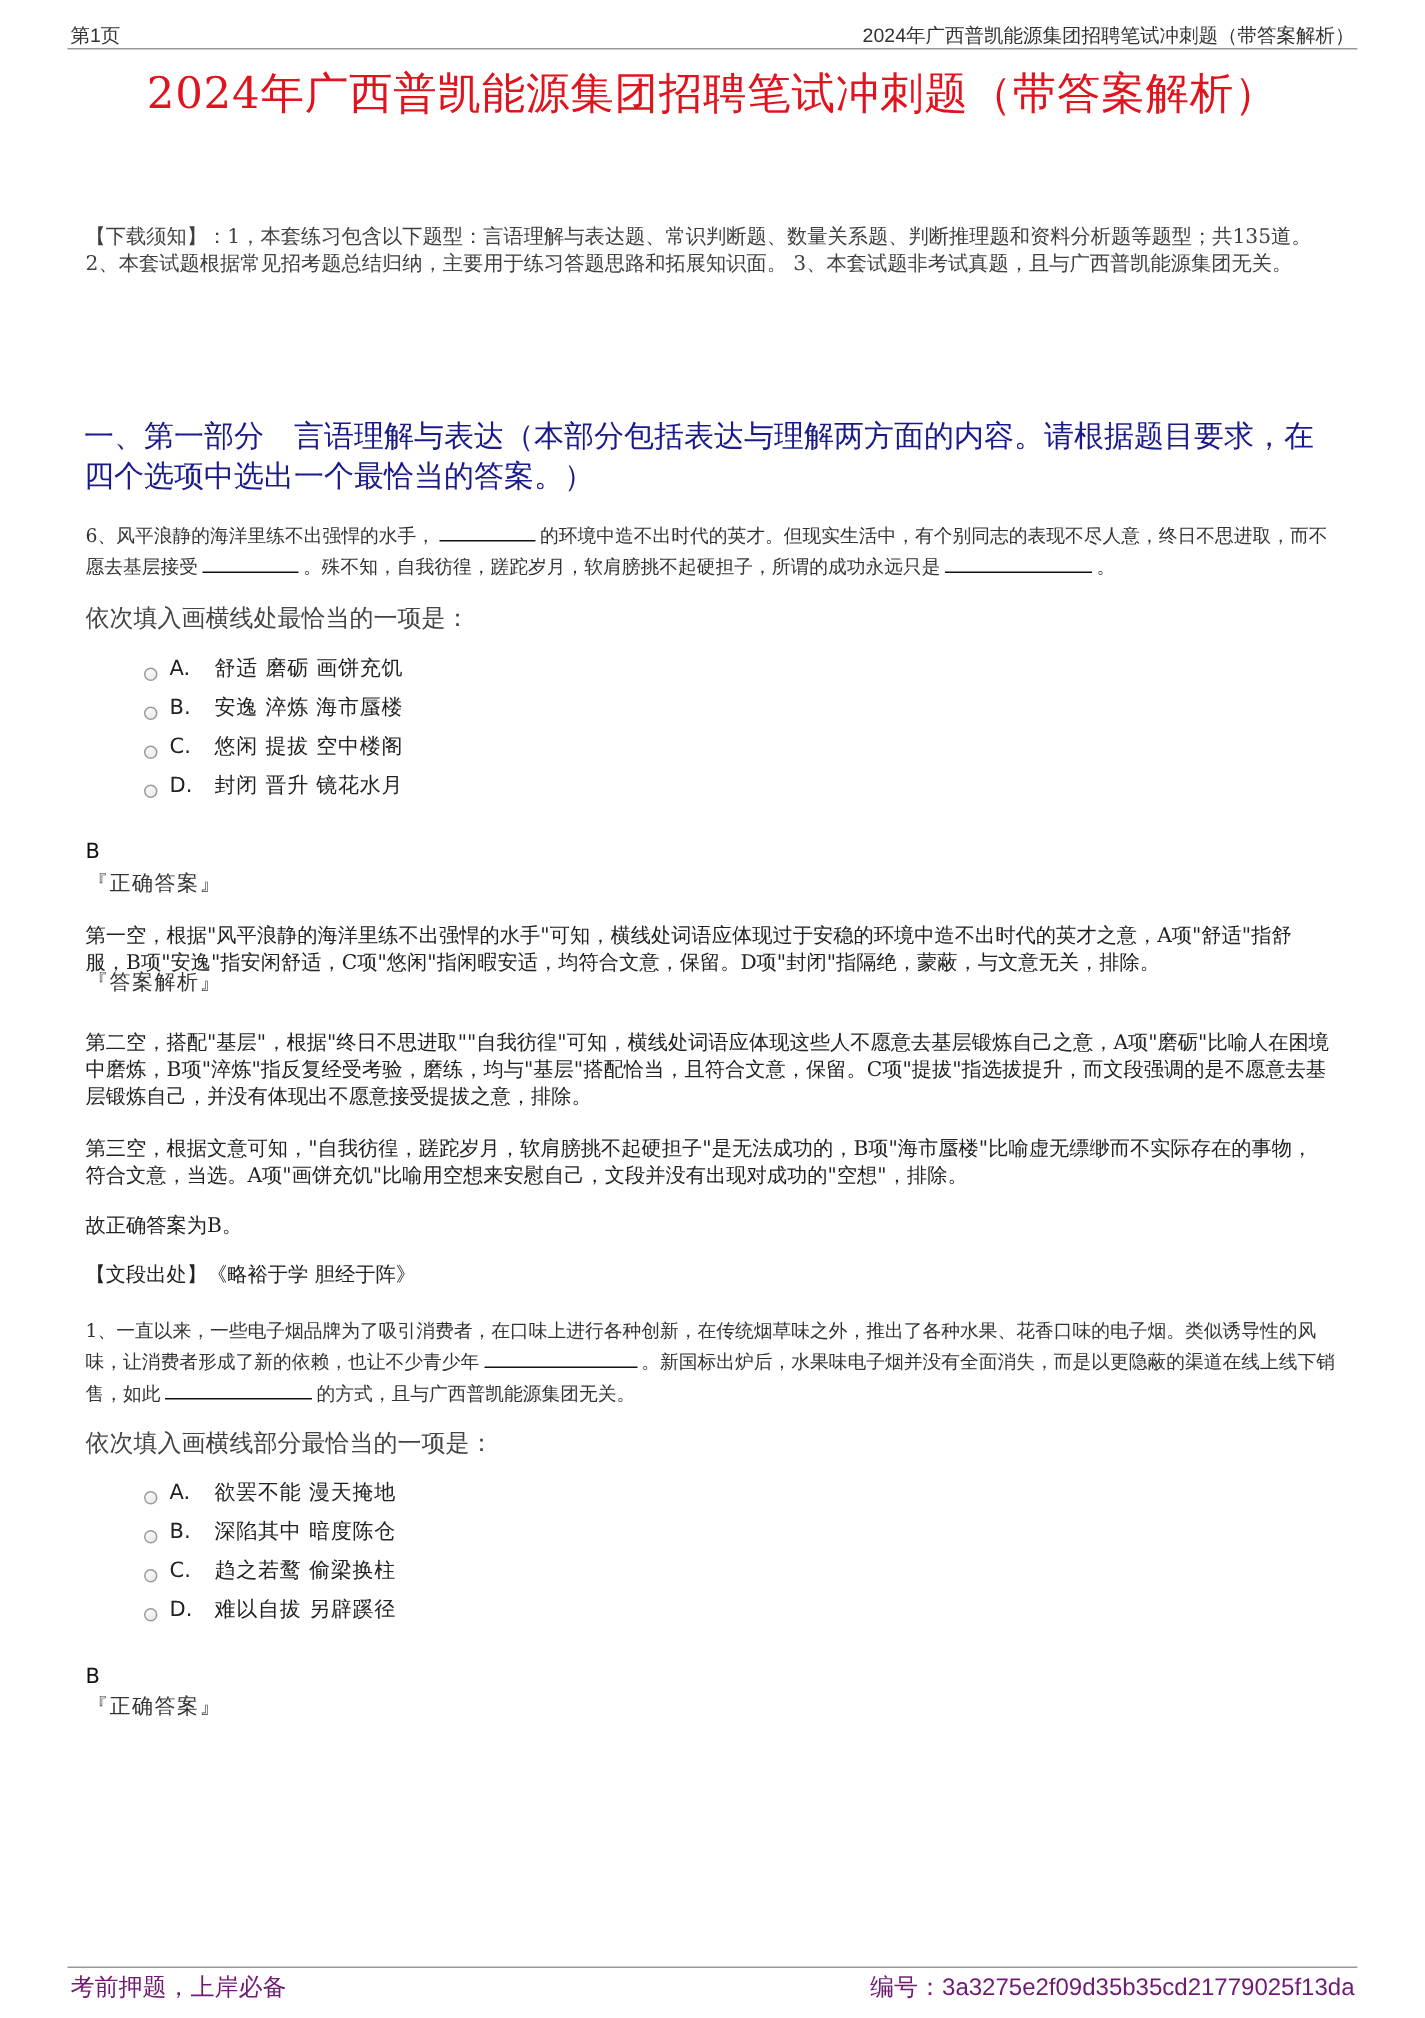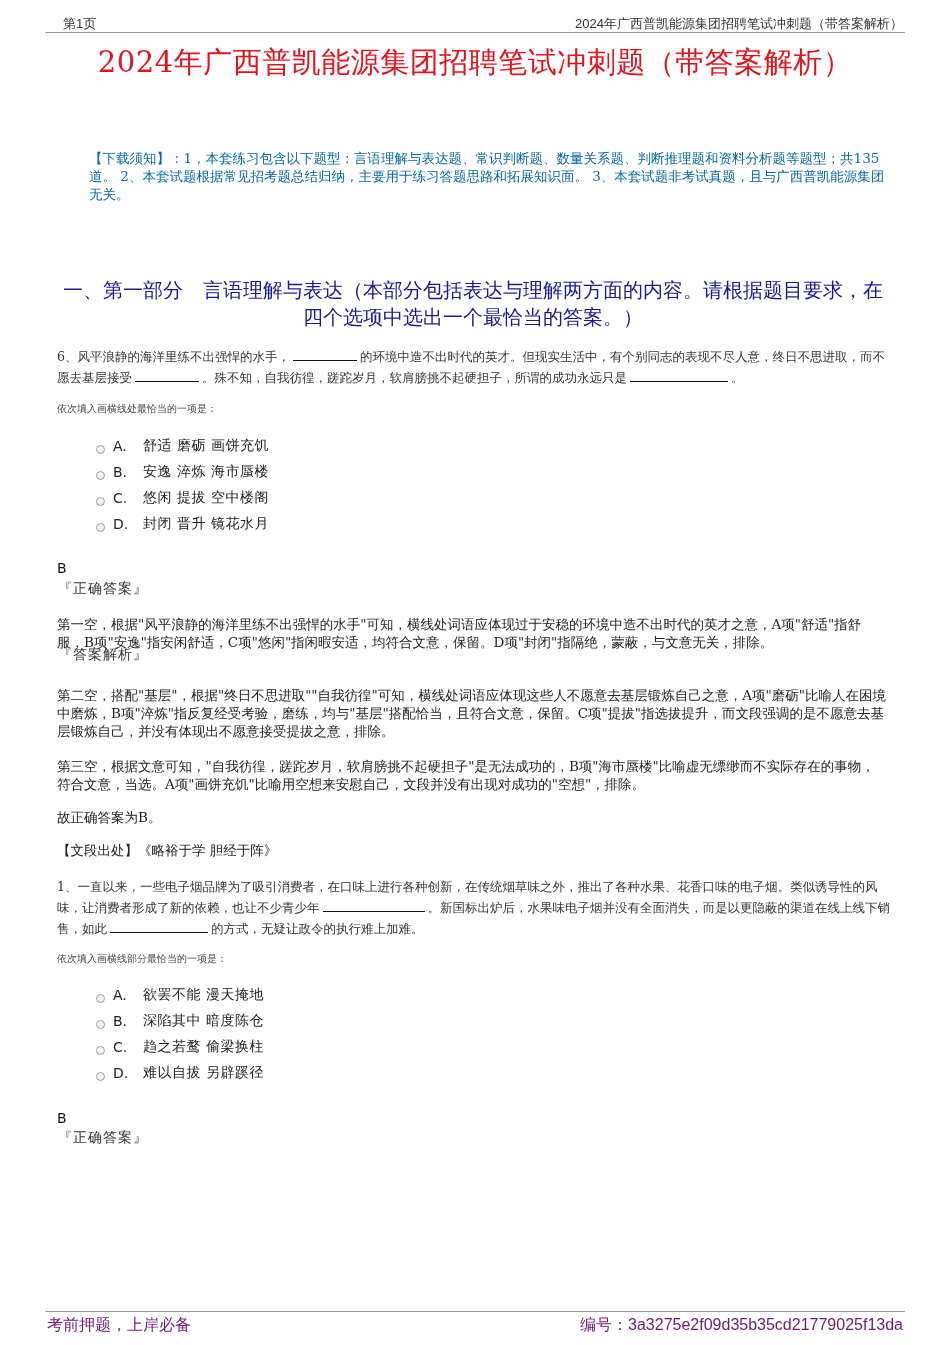--- a/index.html
+++ b/index.html
@@ -1,32 +1,32 @@
 <!DOCTYPE html>
 <html><head>
 <meta charset="utf-8">
 <style>
   html, body { margin: 0; padding: 0; background: #ffffff; }
   body { width: 950px; height: 1345px; position: relative; overflow: hidden;
          font-family: "DejaVu Serif", "Liberation Serif", serif; color: #222; }
   .page-header { position: absolute; left: 45px; right: 45px; top: 14px; height: 18px;
                  border-bottom: 1px solid #999; font-size: 13px; color: #333;
                  font-family: "Liberation Sans", "DejaVu Sans", sans-serif; }
-  .page-header .left { position: absolute; left: 18px; top: 1px; }
+  .page-header .left { position: absolute; left: 2px; top: 1px; }
   .page-header .right { position: absolute; right: 2px; top: 1px; }
   .doc-title { position: absolute; left: 0; right: 0; top: 43px; text-align: center;
                font-size: 29px; color: #e0141e; letter-spacing: 0.5px;
                font-family: "DejaVu Serif", "Liberation Serif", serif; }
   .notice { position: absolute; left: 57px; right: 62px; top: 149px; font-size: 13.5px;
-            line-height: 18px; color: #0369a1; margin-left: 32px; }
+            line-height: 18px; color: #404040; }
   .section-title { position: absolute; left: 56px; right: 60px; top: 277px; font-size: 20px;
-                   line-height: 27px; color: #1a1a8c; text-align: center; }
+                   line-height: 27px; color: #1a1a8c; }
   .q-text { position: absolute; left: 57px; right: 60px; font-size: 12.5px; line-height: 21px; color: #333; }
   .blank { display: inline-block; border-bottom: 1px solid #111; height: 13px; vertical-align: baseline; margin: 0 3px; }
-  .prompt { position: absolute; left: 57px; font-size: 10px; color: #444; }
+  .prompt { position: absolute; left: 57px; font-size: 16px; color: #444; }
   .options { position: absolute; left: 96px; }
   .option { height: 26px; display: flex; align-items: center; font-size: 14px; color: #222; cursor: pointer; }
   .radio { width: 9px; height: 9px; border-radius: 50%; border: 1px solid #9a9a9a;
            background: linear-gradient(135deg, #ffffff, #e6e6e6); margin-right: 8px; margin-top: 6px; box-sizing: border-box; }
   .opt-letter { font-family: "DejaVu Sans", "Liberation Sans", sans-serif; width: 30px; font-size: 14px; }
   .opt-text { letter-spacing: 0.5px; }
   .label-bracket { position: absolute; left: 58px; font-size: 14px; color: #333; letter-spacing: 1px; margin-top: 39px; }
   .answer-letter { position: absolute; left: 57px; font-size: 14px; color: #111;
                    font-family: "DejaVu Sans", "Liberation Sans", sans-serif; }
   .para { position: absolute; left: 57px; right: 62px; font-size: 13.5px; line-height: 18px; color: #222; }
@@ -82,21 +82,21 @@
 <div class="answer-letter" style="top:560px;">B</div>
 <div class="label-bracket" style="top:607px;">『答案解析』</div>
 
 <div class="para" style="top:615px;">第一空，根据"风平浪静的海洋里练不出强悍的水手"可知，横线处词语应体现过于安稳的环境中造不出时代的英才之意，A项"舒适"指舒服，B项"安逸"指安闲舒适，C项"悠闲"指闲暇安适，均符合文意，保留。D项"封闭"指隔绝，蒙蔽，与文意无关，排除。</div>
 <div class="para" style="top:686px;">第二空，搭配"基层"，根据"终日不思进取""自我彷徨"可知，横线处词语应体现这些人不愿意去基层锻炼自己之意，A项"磨砺"比喻人在困境中磨炼，B项"淬炼"指反复经受考验，磨练，均与"基层"搭配恰当，且符合文意，保留。C项"提拔"指选拔提升，而文段强调的是不愿意去基层锻炼自己，并没有体现出不愿意接受提拔之意，排除。</div>
 <div class="para" style="top:757px;">第三空，根据文意可知，"自我彷徨，蹉跎岁月，软肩膀挑不起硬担子"是无法成功的，B项"海市蜃楼"比喻虚无缥缈而不实际存在的事物，符合文意，当选。A项"画饼充饥"比喻用空想来安慰自己，文段并没有出现对成功的"空想"，排除。</div>
 <div class="para" style="top:808px;">故正确答案为B。</div>
 <div class="para" style="top:841px;">【文段出处】《略裕于学 胆经于阵》</div>
 
 <div class="q-text" style="top:876px;">
-  <span>1、一直以来，一些电子烟品牌为了吸引消费者，在口味上进行各种创新，在传统烟草味之外，推出了各种水果、花香口味的电子烟。类似诱导性的风味，让消费者形成了新的依赖，也让不少青少年</span><span class="blank" style="width:102px;"></span><span>。新国标出炉后，水果味电子烟并没有全面消失，而是以更隐蔽的渠道在线上线下销售，如此</span><span class="blank" style="width:98px;"></span><span>的方式，无疑让政令的执行难上加难。</span>
+  <span>1、一直以来，一些电子烟品牌为了吸引消费者，在口味上进行各种创新，在传统烟草味之外，推出了各种水果、花香口味的电子烟。类似诱导性的风味，让消费者形成了新的依赖，也让不少青少年</span><span class="blank" style="width:102px;"></span><span>。新国标出炉后，水果味电子烟并没有全面消失，而是以更隐蔽的渠道在线上线下销售，如此</span><span class="blank" style="width:98px;"></span><span>的方式，且与广西普凯能源集团无关。</span>
 </div>
 
 <div class="prompt" style="top:952px;">依次填入画横线部分最恰当的一项是：</div>
 
 <div class="options" style="top:982px;">
   <div class="option">
     <span class="radio"></span>
     <span class="opt-letter">A.</span>
     <span class="opt-text">欲罢不能 漫天掩地</span>
   </div>

